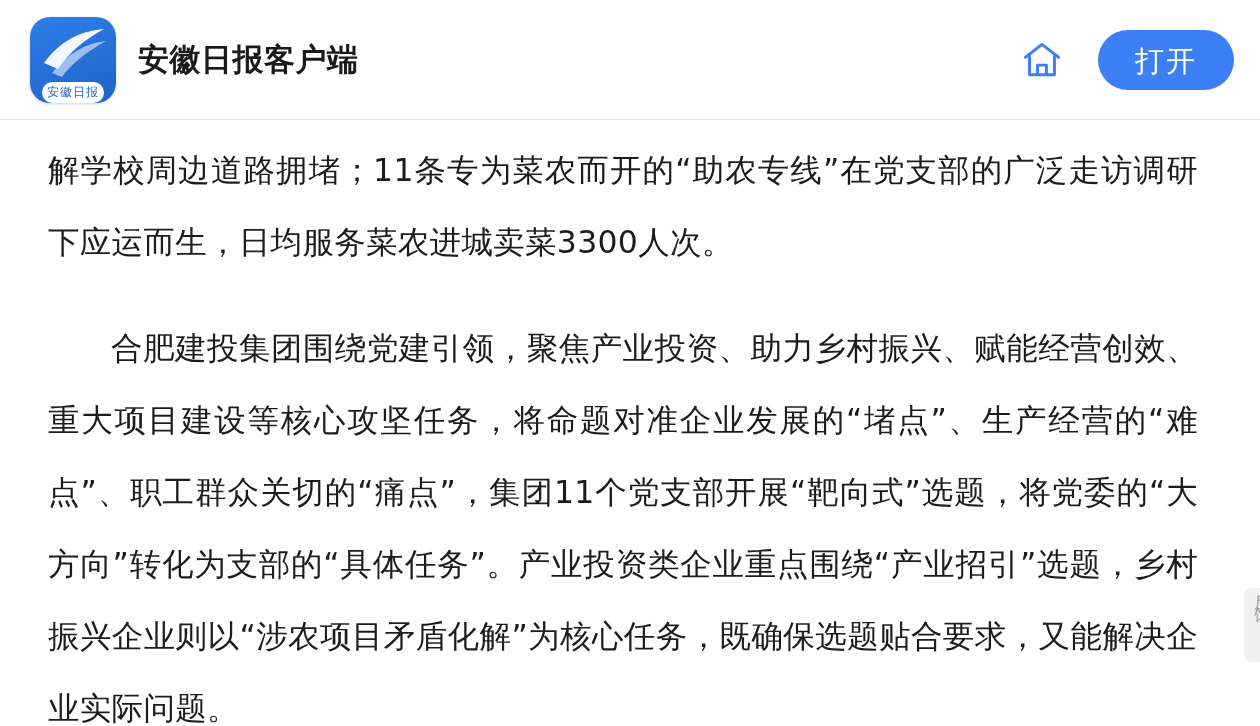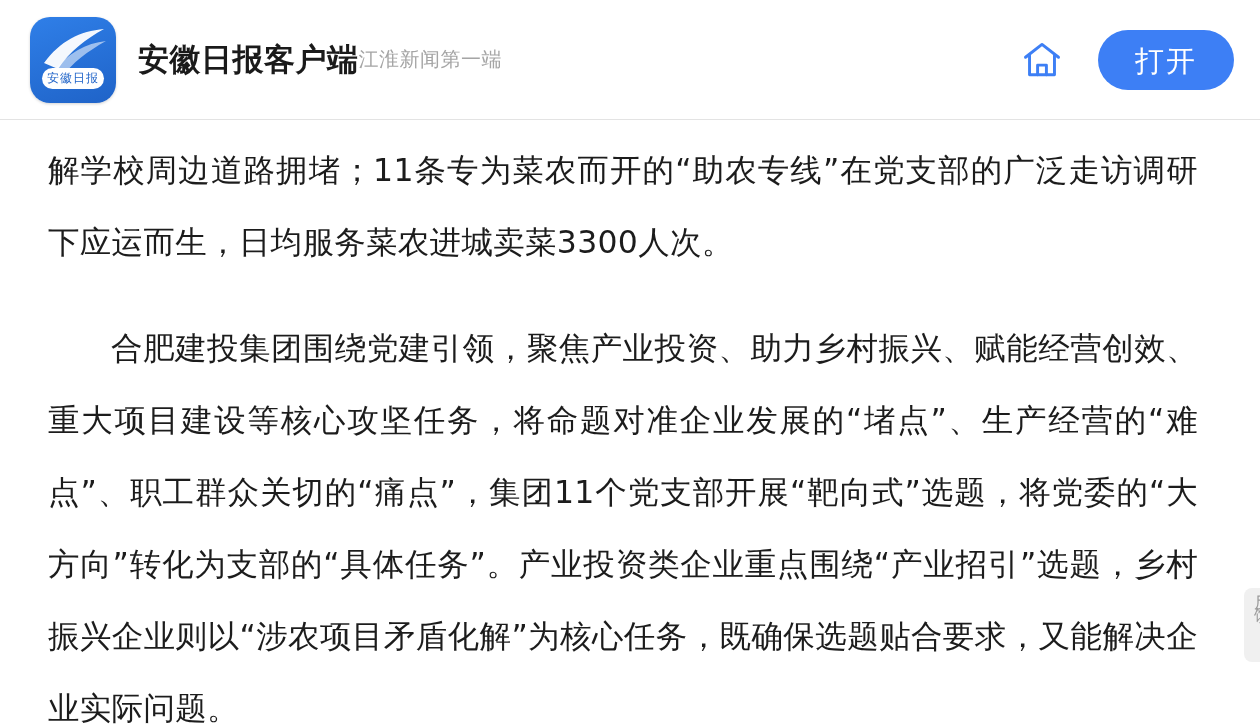--- a/index.html
+++ b/index.html
@@ -36,21 +36,21 @@
     overflow: hidden;
     box-shadow: 0 1px 3px rgba(0,0,0,.18);
   }
   .app-logo .swoosh {
     position: absolute;
     left: 0; top: 0; right: 0; bottom: 0;
   }
   .app-logo .plate {
     position: absolute;
     left: 50%;
-    bottom: 14px;
+    bottom: 0;
     transform: translateX(-50%);
     width: 62px;
     height: 21px;
     border-radius: 11px;
     background: #ffffff;
     color: #1f63c8;
     font-size: 12px;
     line-height: 21px;
     text-align: center;
     letter-spacing: 1px;
@@ -151,21 +151,20 @@
   <div class="app-logo">
     <svg class="swoosh" viewBox="0 0 86 86" xmlns="http://www.w3.org/2000/svg" aria-hidden="true">
       <path d="M14 46 C30 24, 50 14, 74 12 C56 22, 40 34, 28 52 Z" fill="#ffffff" opacity="0.95"></path>
       <path d="M22 56 C38 36, 56 26, 76 24 C58 34, 42 46, 32 60 Z" fill="#ffffff" opacity="0.55"></path>
     </svg>
     <div class="plate">安徽日报</div>
   </div>
 
   <div class="app-text">
     <div class="app-title">安徽日报客户端</div>
-    <div class="app-sub">江淮新闻第一端</div>
   </div>
 
   <div class="banner-spacer"></div>
 
   <div class="home-icon-btn">
     <svg width="44" height="44" viewBox="0 0 24 24" fill="none" stroke="#3d7ff5" stroke-width="1.6" stroke-linecap="round" stroke-linejoin="round" aria-hidden="true">
       <path d="M3 10.5 L12 3.5 L21 10.5"></path>
       <path d="M5.2 9.6 V20 h13.6 V9.6"></path>
       <path d="M9.6 20 v-5.2 h4.8 V20"></path>
     </svg>

